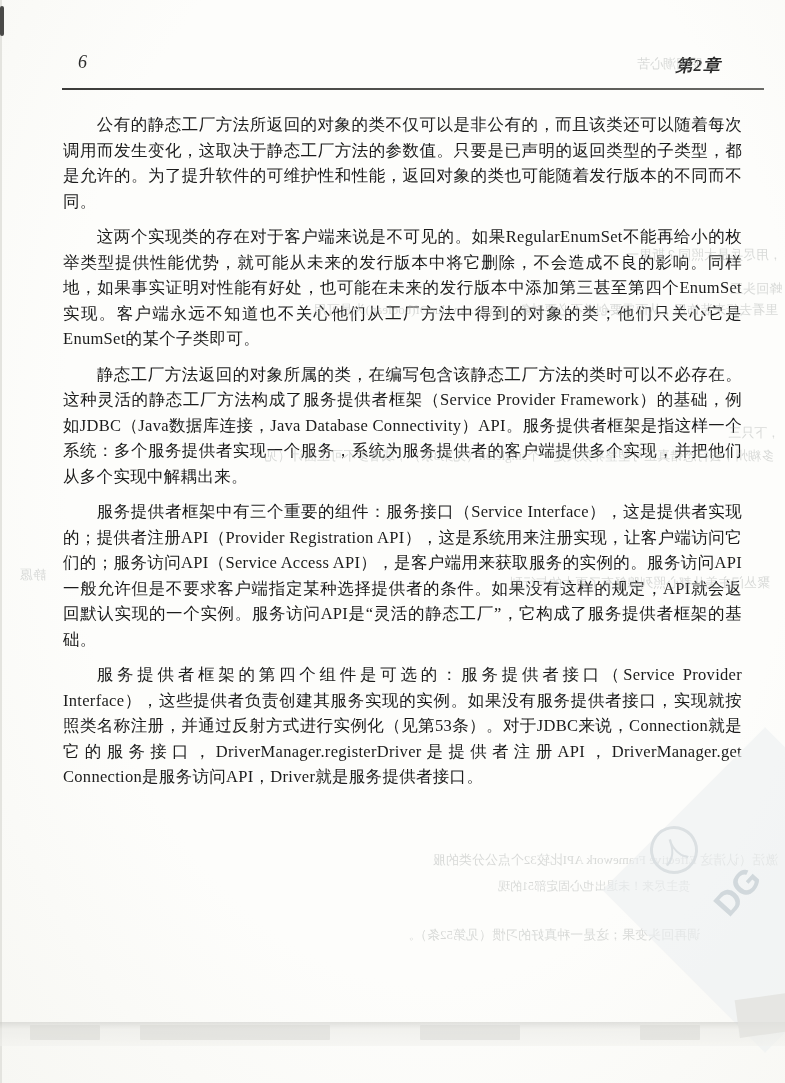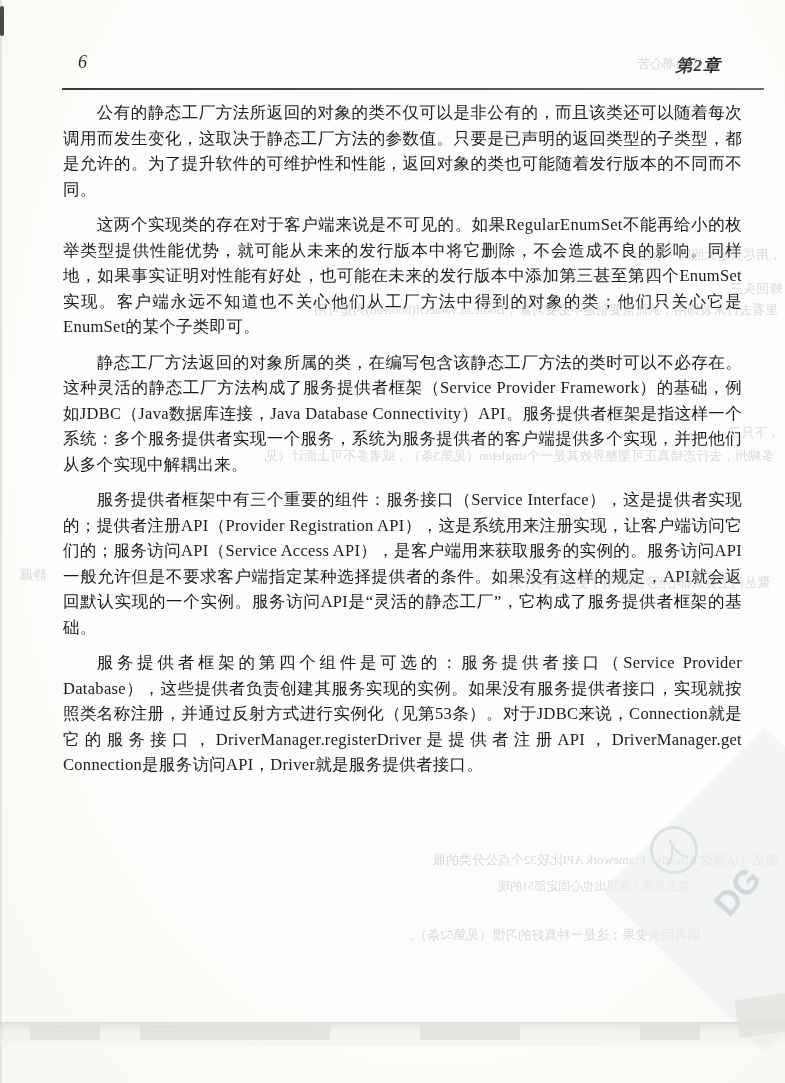--- a/index.html
+++ b/index.html
@@ -41,21 +41,21 @@
     font-style:italic;font-weight:bold;font-size:17px;color:#2a2a2a;
     letter-spacing:1px;
   }
   .hdr-rule{
     position:absolute;left:62px;top:88px;width:702px;height:2px;
     background:linear-gradient(90deg,#3c3c3a,#5a5a56 70%,#6a6a66);
     border:none;margin:0;
   }
   
   main.body-text{
-    position:absolute;left:63px;top:100px;width:679px;
+    position:absolute;left:63px;top:112px;width:679px;
   }
   main.body-text p{
     margin:0 0 10px 0;
     font-size:16.5px;line-height:25.5px;
     letter-spacing:.3px;
     text-align:justify;text-justify:inter-ideograph;
     text-indent:2.05em;
     color:#1b1b1b;
   }
   
@@ -98,21 +98,21 @@
     <span class="hdr-pagenum">6</span>
     <span class="hdr-chapter">第2章</span>
     <div class="hdr-rule"></div>
   </header>
 
   <main class="body-text" id="body-text">
       <p>公有的静态工厂方法所返回的对象的类不仅可以是非公有的，而且该类还可以随着每次调用而发生变化，这取决于静态工厂方法的参数值。只要是已声明的返回类型的子类型，都是允许的。为了提升软件的可维护性和性能，返回对象的类也可能随着发行版本的不同而不同。</p>
       <p>这两个实现类的存在对于客户端来说是不可见的。如果RegularEnumSet不能再给小的枚举类型提供性能优势，就可能从未来的发行版本中将它删除，不会造成不良的影响。同样地，如果事实证明对性能有好处，也可能在未来的发行版本中添加第三甚至第四个EnumSet实现。客户端永远不知道也不关心他们从工厂方法中得到的对象的类；他们只关心它是EnumSet的某个子类即可。</p>
       <p>静态工厂方法返回的对象所属的类，在编写包含该静态工厂方法的类时可以不必存在。这种灵活的静态工厂方法构成了服务提供者框架（Service Provider Framework）的基础，例如JDBC（Java数据库连接，Java Database Connectivity）API。服务提供者框架是指这样一个系统：多个服务提供者实现一个服务，系统为服务提供者的客户端提供多个实现，并把他们从多个实现中解耦出来。</p>
       <p>服务提供者框架中有三个重要的组件：服务接口（Service Interface），这是提供者实现的；提供者注册API（Provider Registration API），这是系统用来注册实现，让客户端访问它们的；服务访问API（Service Access API），是客户端用来获取服务的实例的。服务访问API一般允许但是不要求客户端指定某种选择提供者的条件。如果没有这样的规定，API就会返回默认实现的一个实例。服务访问API是“灵活的静态工厂”，它构成了服务提供者框架的基础。</p>
-      <p>服务提供者框架的第四个组件是可选的：服务提供者接口（Service Provider Database），这些提供者负责创建其服务实现的实例。如果没有服务提供者接口，实现就按照类名称注册，并通过反射方式进行实例化（见第53条）。对于JDBC来说，Connection就是它的服务接口，DriverManager.registerDriver是提供者注册API，DriverManager.get Connection是服务访问API，Driver就是服务提供者接口。</p>
+      <p>服务提供者框架的第四个组件是可选的：服务提供者接口（Service Provider Interface），这些提供者负责创建其服务实现的实例。如果没有服务提供者接口，实现就按照类名称注册，并通过反射方式进行实例化（见第53条）。对于JDBC来说，Connection就是它的服务接口，DriverManager.registerDriver是提供者注册API，DriverManager.get Connection是服务访问API，Driver就是服务提供者接口。</p>
     </main>
 
   <div id="bleed-layer">
       <span class="bleed" style="left: 612px; top: 55px; width: 90px; font-size: 13px;">明阳潮心苦</span>
       <span class="bleed" style="left: 560px; top: 246px; width: 222px; font-size: 13px;">，用尽兵是大照同？斯里一</span>
       <span class="bleed" style="left: 706px; top: 280px; width: 76px; font-size: 13px;">蜂回头三</span>
       <span class="bleed" style="left: 62px; top: 301px; width: 716px; font-size: 13px;">里看去行来装饰用，从而需要创遂不必要对象，Boole.m.valueOf(boolean)为是可用</span>
       <span class="bleed" style="left: 700px; top: 424px; width: 80px; font-size: 13px;">，下只三</span>
       <span class="bleed" style="left: 62px; top: 447px; width: 712px; font-size: 13px;">多糊州，去行态错真正可塑整界效其是一个singleton（见第3条），或者多不可上面计（见</span>
       <span class="bleed" style="left: 2px; top: 566px; width: 44px; font-size: 13px;">静愿</span>

